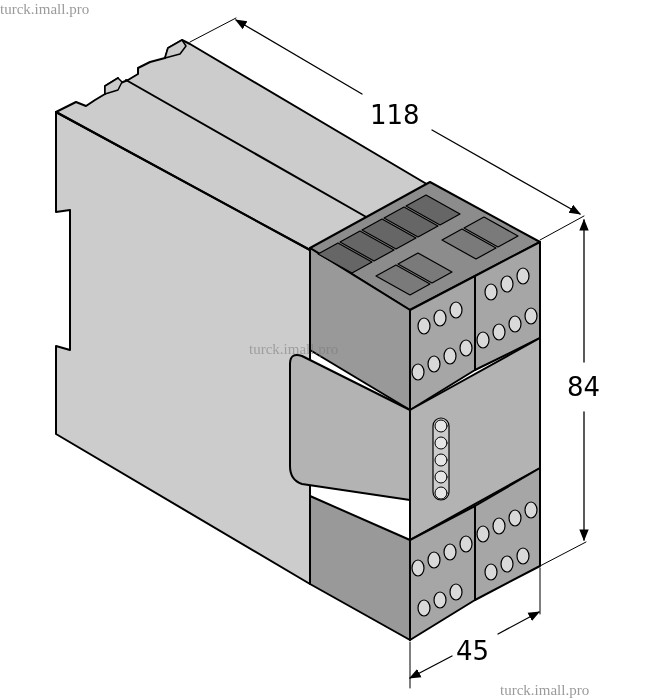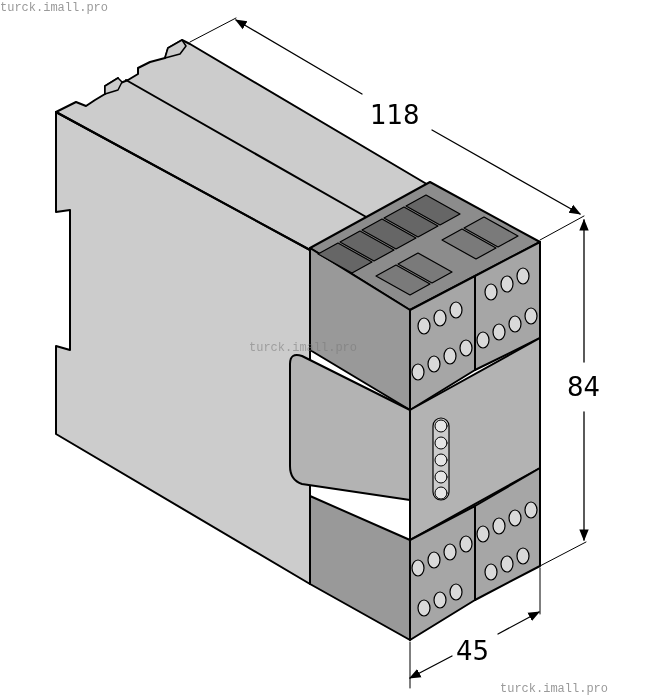--- a/index.html
+++ b/index.html
@@ -1,18 +1,18 @@
 <!DOCTYPE html>
 <html><head>
 <meta charset="utf-8">
 <style>
   html, body { margin: 0; padding: 0; background: #ffffff; }
   body { width: 653px; height: 700px; position: relative; overflow: hidden; }
   #stage { position: absolute; left: 0; top: 0; width: 653px; height: 647px; }
-  .wm { position: absolute; font-family: Liberation Mono, monospace; font-size: 12px; color: #9a9a9a; white-space: nowrap; }
+  .wm { position: absolute; font-family: Liberation Serif, serif; font-size: 15px; color: #9a9a9a; white-space: nowrap; }
   .wm-mid { color: rgba(120,120,120,0.55); }
   .dim-label { font-family: "DejaVu Sans", "Liberation Sans", sans-serif; font-size: 26px; fill: #000; }
 </style>
 </head>
 <body>
 
 <div id="stage">
 <svg width="653" height="700" viewBox="0 0 653 700" xmlns="http://www.w3.org/2000/svg" stroke-linejoin="round" stroke-linecap="round">
   <defs>
     <marker id="arr" viewBox="0 0 10 10" refX="9" refY="5" markerWidth="9" markerHeight="9" orient="auto-start-reverse">

